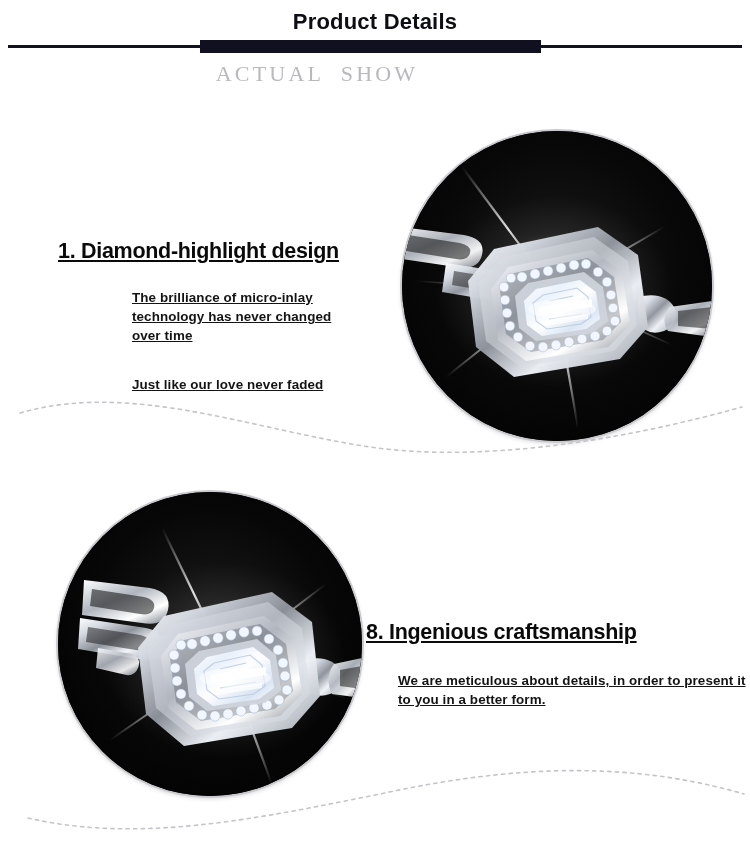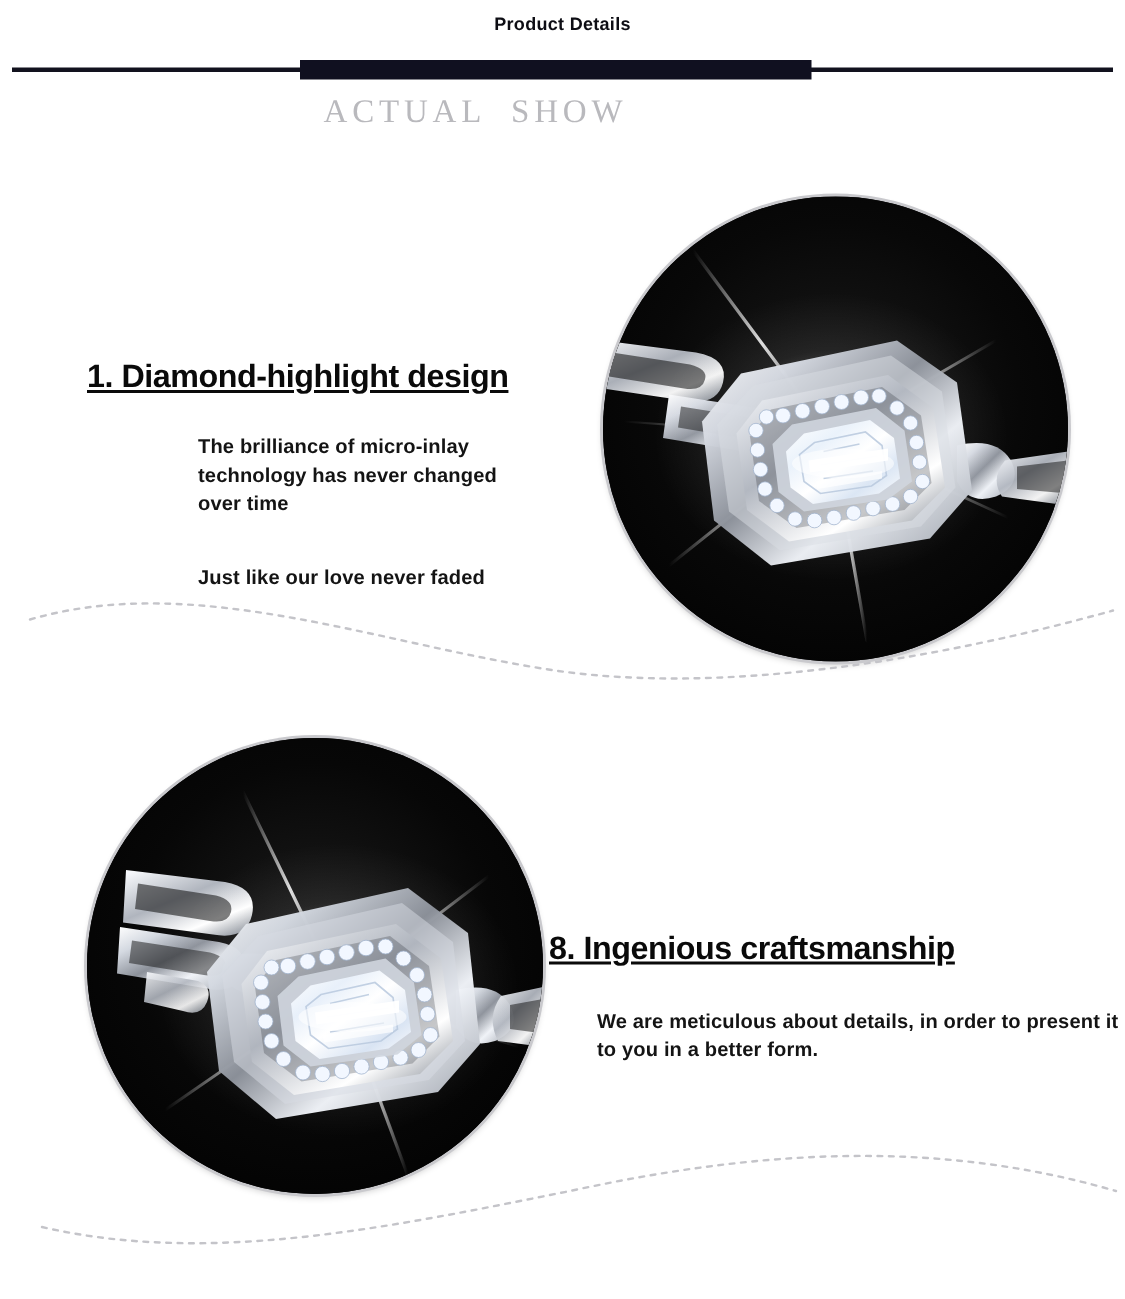--- a/index.html
+++ b/index.html
@@ -28,21 +28,21 @@
     width: 750px;
     height: 100px;
   }
 
   .header-title {
     position: absolute;
     top: 9px;
     left: 0;
     width: 750px;
     text-align: center;
-    font-size: 12px;
+    font-size: 22px;
     font-weight: bold;
     color: #0d0d14;
     letter-spacing: 0.2px;
     font-family: "Liberation Sans", sans-serif;
   }
 
   .header-thin-rule {
     position: absolute;
     top: 45px;
     left: 8px;
@@ -125,20 +125,21 @@
     text-decoration: underline;
   }
 
   .block-body {
     font-family: "Liberation Sans", sans-serif;
     font-size: 13.4px;
     font-weight: bold;
     color: #141414;
     line-height: 1.44;
     letter-spacing: 0.1px;
+    text-decoration: underline;
   }
 
   .block--one .block-body { margin-left: 74px; }
   .block--one .body-primary { margin-top: 24px; width: 215px; }
   .block--one .body-secondary { margin-top: 29px; width: 240px; }
 
   .block--two .block-body { margin-left: 32px; }
   .block--two .body-primary { margin-top: 26px; width: 350px; }
 </style>
 </head>

